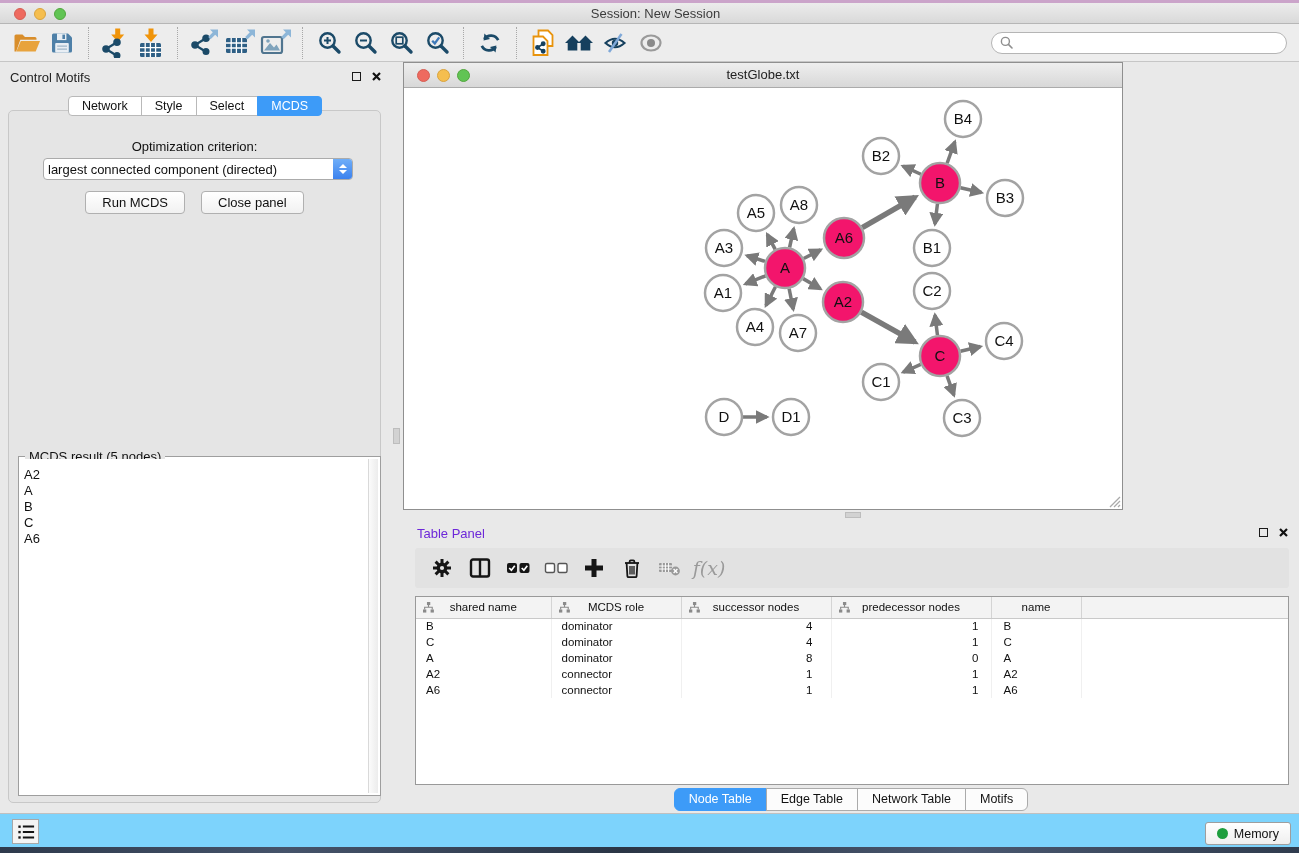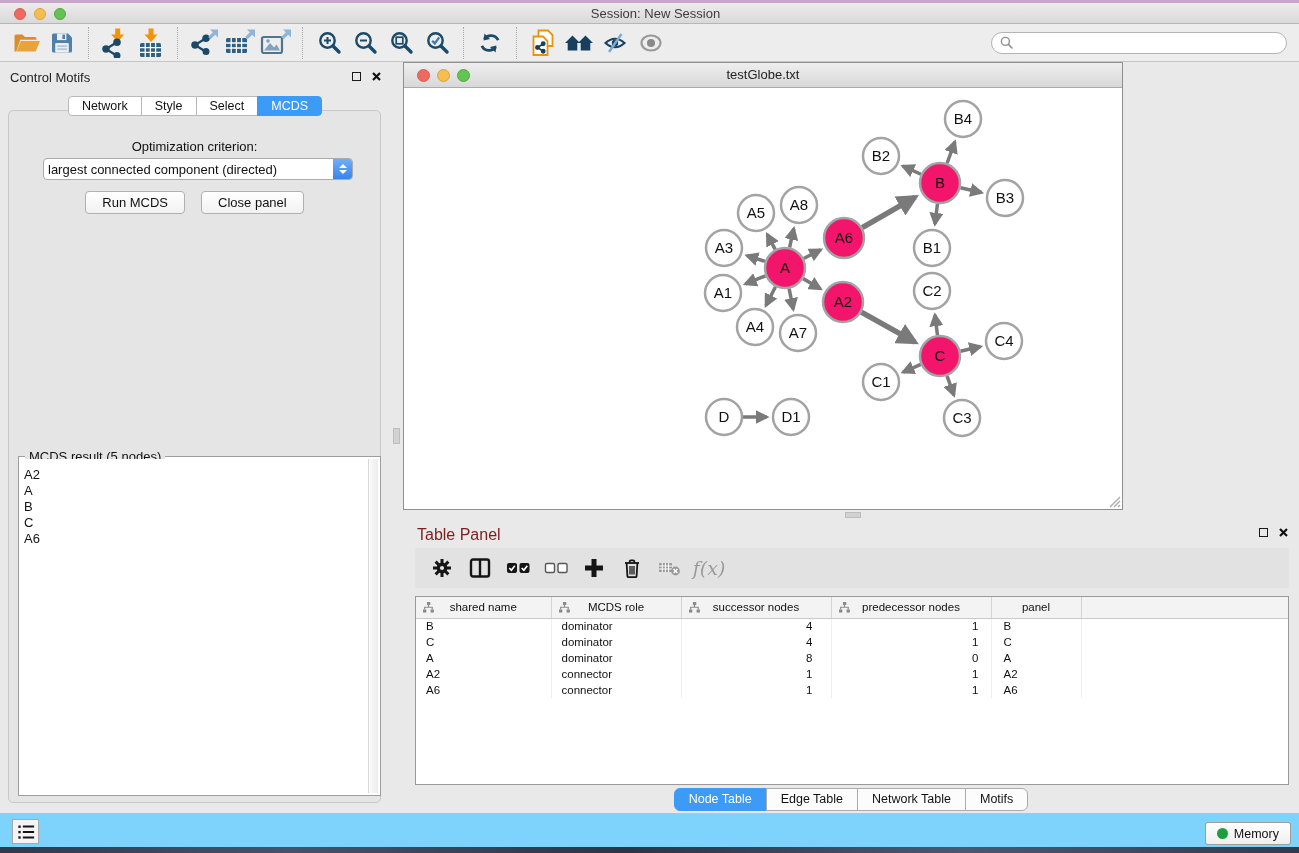--- a/index.html
+++ b/index.html
@@ -70,21 +70,21 @@
   .net-titlebar { position:absolute; left:0; top:0; right:0; height:25px; background:linear-gradient(#EEEEEE,#D8D8D8);
     border-bottom:1px solid #ABABAB; }
   .net-titlebar .lights { left:13px; top:6px; gap:7px; }
   .net-titlebar .light { width:13px; height:13px; }
   .net-title { position:absolute; left:0; right:0; top:4px; text-align:center; font-size:13px; color:#222; }
   .net-canvas { position:absolute; left:0; right:0; top:25px; bottom:0; background:#fff; overflow:hidden;padding-left:12px; }
   .resize-grip { position:absolute; right:1px; bottom:1px; width:15px; height:15px; }
 
   
   .table-panel { position:absolute; left:403px; top:520px; width:896px; height:293px; background:#E9E9E9; }
-  .tp-header { position:absolute; left:14px; top:6px; font-size:16px; color:#7f1d1d; }
+  .tp-header { position:absolute; left:14px; top:6px; font-size:13px; color:#6d28d9; }
   .table-panel .panel-winbtns { right:10px; top:7px; }
   .tp-toolbar { position:absolute; left:12px; right:10px; top:28px; height:40px; background:#E2E2E2;
     border-radius:3px; display:flex; align-items:center; padding:0 10px; gap:4px; }
   .tp-icon { width:34px; height:30px; display:flex; align-items:center; justify-content:center; cursor:pointer; }
   .fx-label { font-family:"DejaVu Serif","Liberation Serif",serif; font-style:italic; font-size:19px; color:#9A9A9A; padding-left:2px;}
   .tp-tablewrap { position:absolute; left:12px; right:10px; top:76px; bottom:28px; background:#fff; border:1px solid #999; overflow:hidden; }
   table.datatable { border-collapse:collapse; width:100%; table-layout:fixed; }
   table.datatable th { height:21px; background:#F3F3F3; border-bottom:1px solid #C9C9C9; border-right:1px solid #D4D4D4;
     font-size:11.5px; font-weight:normal; color:#111; position:relative; text-align:center; }
   table.datatable th .hicon { position:absolute; left:7px; top:5px; }
@@ -549,21 +549,21 @@
                   <rect x="3.6" y="0" width="3" height="2.8" fill="#8A8A8A"></rect>
                   <rect x="0" y="6.8" width="3" height="2.8" fill="#8A8A8A"></rect>
                   <rect x="6.9" y="6.8" width="3" height="2.8" fill="#8A8A8A"></rect>
                 </svg><span>successor nodes</span></th>
               <th><svg class="hicon" width="11" height="11" viewBox="0 0 10 10">
                   <path d="M5 2.8 V4.8 M1.5 6.8 V4.8 H8.4 V6.8" stroke="#8A8A8A" fill="none"></path>
                   <rect x="3.6" y="0" width="3" height="2.8" fill="#8A8A8A"></rect>
                   <rect x="0" y="6.8" width="3" height="2.8" fill="#8A8A8A"></rect>
                   <rect x="6.9" y="6.8" width="3" height="2.8" fill="#8A8A8A"></rect>
                 </svg><span>predecessor nodes</span></th>
-              <th><span>panel</span></th>
+              <th><span>name</span></th>
               <th><span></span></th>
             </tr>
           </thead>
         <tbody>
             <tr>
               <td class="al">B</td>
               <td class="al">dominator</td>
               <td class="ar">4</td>
               <td class="ar2">1</td>
               <td class="nm">B</td>

